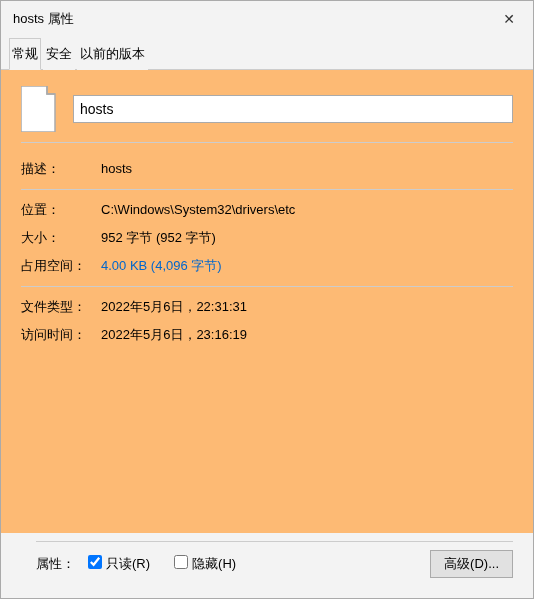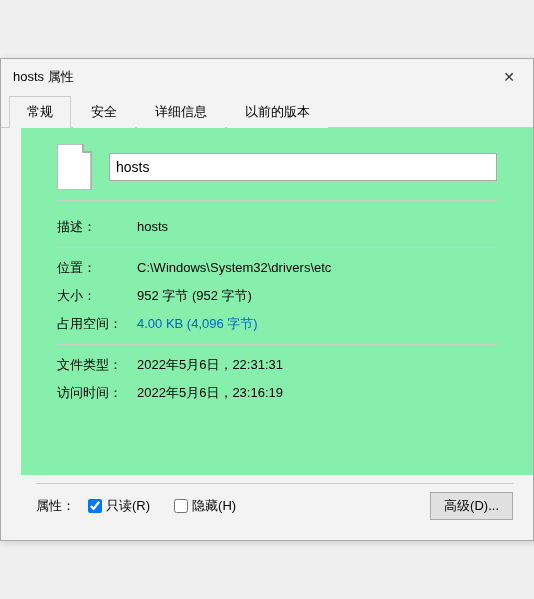--- a/index.html
+++ b/index.html
@@ -13,21 +13,21 @@
       background: #f0f0f0;
       display: flex;
       justify-content: center;
       align-items: center;
       width: 534px;
       height: 599px;
     }
 
     .window {
       width: 534px;
-      height: 483px;
+      height: 599px;
       background: #f3f3f3;
       border: 1px solid #aaa;
       display: flex;
       flex-direction: column;
       box-shadow: 2px 2px 8px rgba(0,0,0,0.15);
     }
 
     .title-bar {
       display: flex;
       align-items: center;
@@ -60,45 +60,44 @@
     .tabs {
       display: flex;
       flex-direction: row;
       border-bottom: 1px solid #ccc;
       padding: 0 8px;
       background: #f3f3f3;
       flex-shrink: 0;
     }
 
     .tab {
-      padding: 6px 17px;
+      padding: 6px 2px;
       font-size: 13px;
       cursor: pointer;
       color: #000;
       border: 1px solid transparent;
       border-bottom: none;
       margin-right: 2px;
       background: #f3f3f3;
       position: relative;
       top: 1px;
     }
 
     .tab.active {
       background: #f3f3f3;
       border: 1px solid #ccc;
       border-bottom: 1px solid #f3f3f3;
       z-index: 1;
     }
 
     .content {
       flex: 1;
-      padding: 16px 36px;
-      background: #86efac;
+      padding: 16px 20px;
+      background: #fdba74;
       overflow-y: auto;
-      margin-left: 20px;
     }
 
     .file-header {
       display: flex;
       align-items: center;
       margin-bottom: 12px;
       padding-bottom: 10px;
       border-bottom: 1px solid #ccc;
     }
 
@@ -167,21 +166,20 @@
     }
 
     .attr-label {
       width: 52px;
       flex-shrink: 0;
       color: #000;
     }
 
     .checkbox-item {
       display: flex;
-      align-items: center;
       margin-right: 24px;
       cursor: pointer;
     }
 
     .checkbox-item input[type="checkbox"] {
       margin-right: 4px;
       width: 14px;
       height: 14px;
       cursor: pointer;
     }
@@ -208,21 +206,20 @@
 <div class="window">
 
   <div class="title-bar">
     <span class="title-text">hosts 属性</span>
     <button class="close-btn">✕</button>
   </div>
 
   <div class="tabs">
     <div class="tab active">常规</div>
     <div class="tab">安全</div>
-    <div class="tab">详细信息</div>
     <div class="tab">以前的版本</div>
   </div>
 
   <div class="content">
 
     <div class="file-header">
       <div class="file-icon">
         <svg viewBox="0 0 40 46" xmlns="http://www.w3.org/2000/svg">
           <polygon points="0,0 26,0 26,8 34,8 34,46 0,46" fill="white" stroke="#aaa" stroke-width="1.5"></polygon>
           <polyline points="26,0 26,8 34,8" fill="none" stroke="#aaa" stroke-width="1.5"></polyline>

